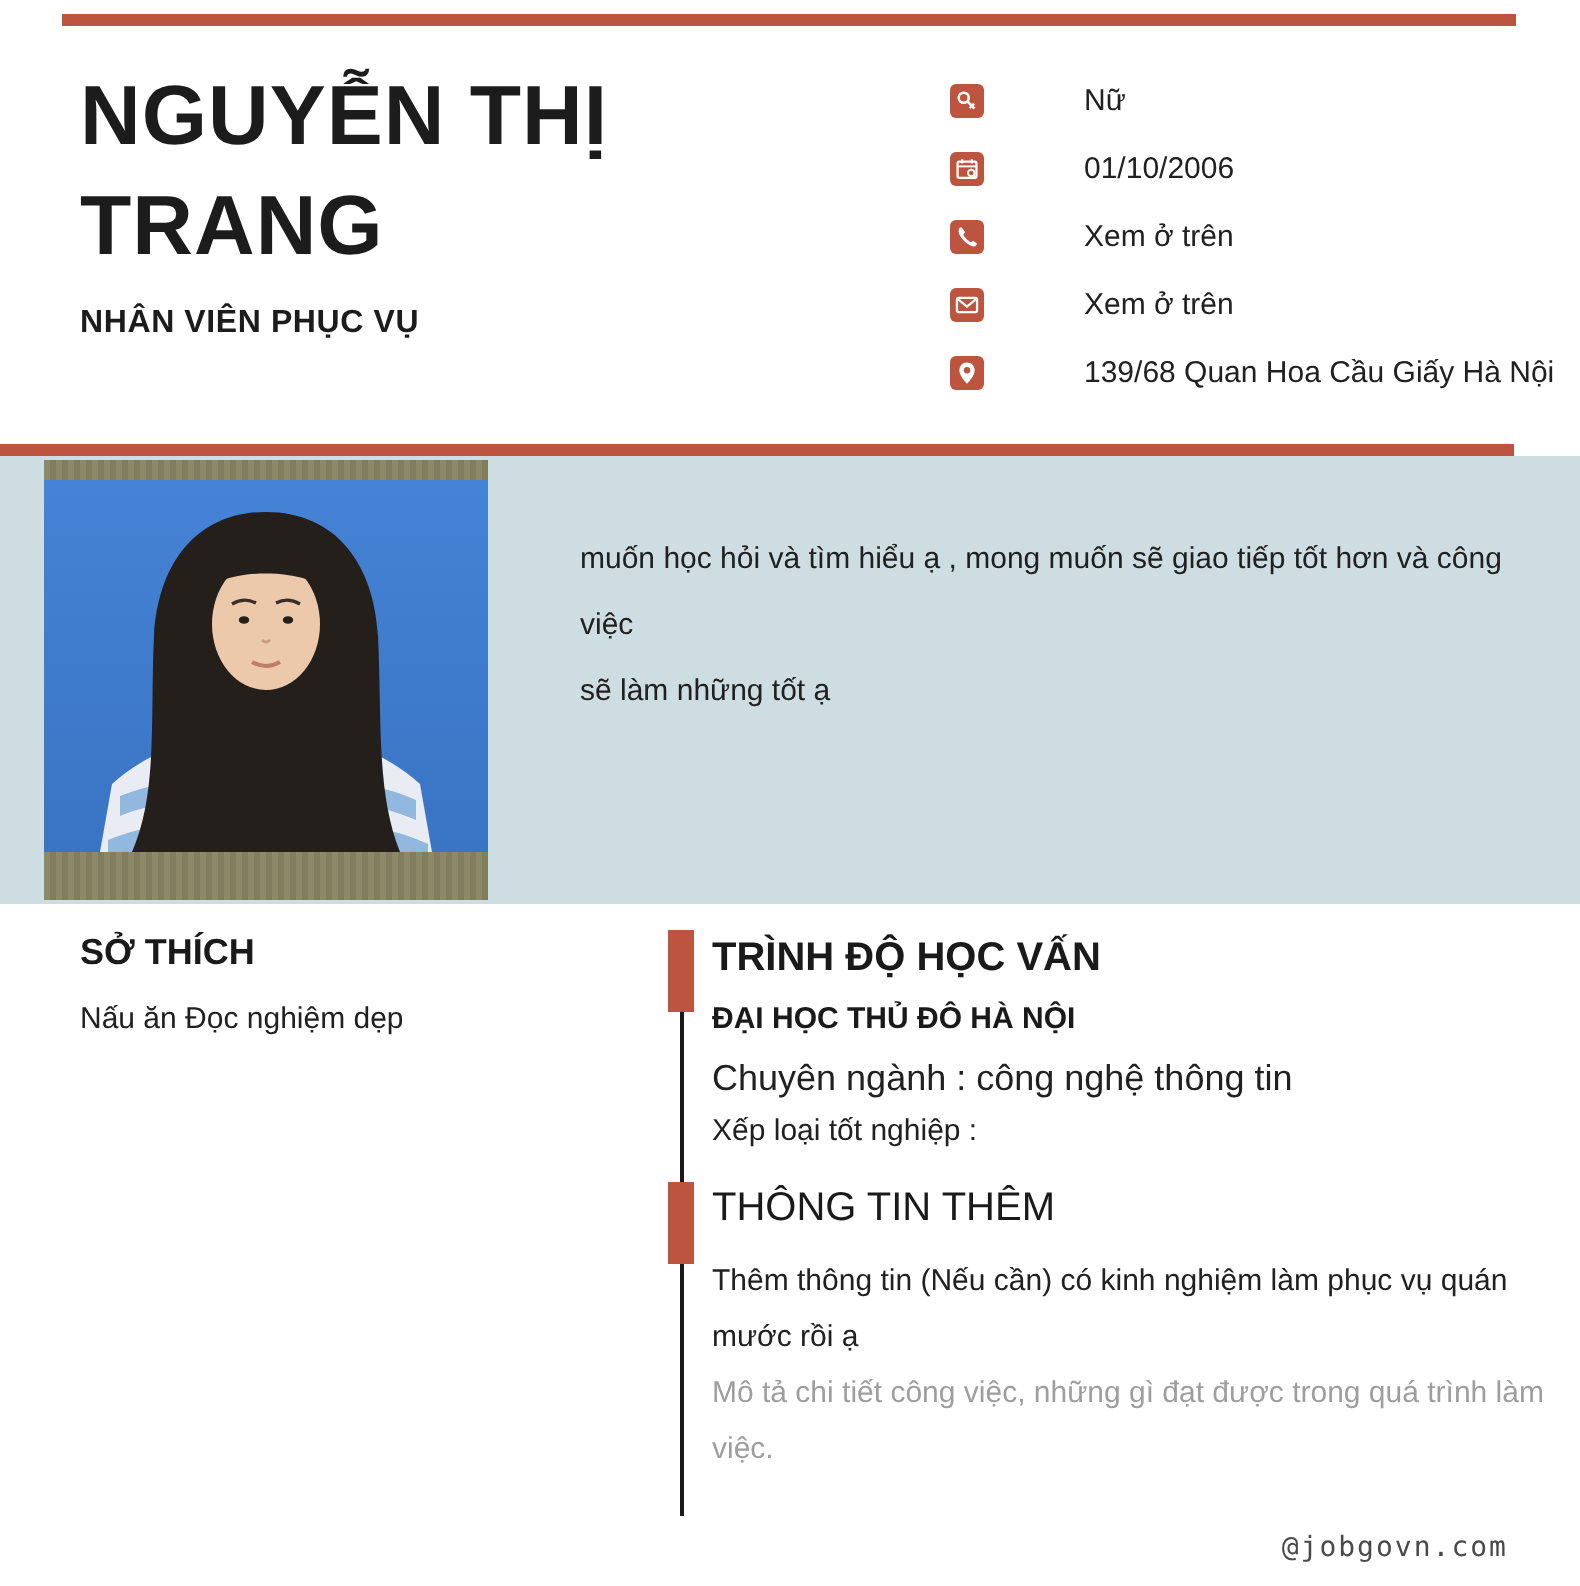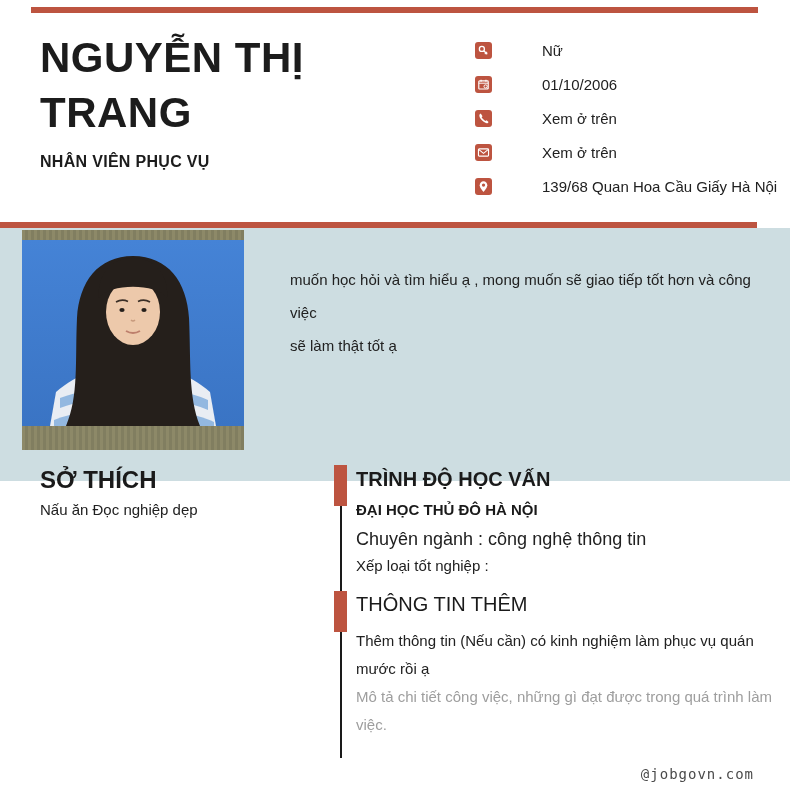--- a/index.html
+++ b/index.html
@@ -23,36 +23,36 @@
 
   .contacts { position:absolute; left:475px; top:33px; list-style:none; }
   .contacts li { display:flex; align-items:center; height:34px;gap:36px; }
   .cicon {
     width:17px; height:17px; border-radius:3px; background:var(--accent,#bd5440);
     display:flex; align-items:center; justify-content:center; flex:0 0 17px;
   }
   .cicon svg { display:block; }
   .cval { margin-left:14px; font-size:15px; color:#212121; }
 
-  .blue-band { position:absolute; left:0; top:228px; width:790px; height:253px; background:var(--section_bg,#cddde1); }
+  .blue-band { position:absolute; left:0; top:228px; width:790px; height:224px; background:var(--section_bg,#cddde1); }
 
   .photo {
     position:absolute; left:22px; top:2px; width:222px; height:220px;
     background:repeating-linear-gradient(90deg,#8d8968 0 3px,#817e60 3px 6px);
   }
   .photo-blue {
     position:absolute; left:0; right:0; top:10px; bottom:24px;
     background:linear-gradient(#4583d6,#3a74c4); overflow:hidden;
   }
   .summary {
     position:absolute; left:290px; top:35px; width:480px;
     font-size:15px; line-height:33px; color:#212121;
   }
 
-  .h-left  { position:absolute; left:40px;  top:466px; font-size:24px; font-weight:700; color:#1a1a1a; }
+  .h-left  { position:absolute; left:40px;  top:466px; font-size:18px; font-weight:700; color:#1a1a1a; }
   .t-left  { position:absolute; left:40px;  top:501px; font-size:15px; }
 
   .vline   { position:absolute; left:340px; top:467px; width:2px; height:291px; background:#1a1a1a; }
   .marker  { position:absolute; left:334px; width:13px; height:41px; background:var(--accent,#bd5440); }
   .m1 { top:465px; } .m2 { top:591px; }
 
   .h-edu   { position:absolute; left:356px; top:468px; font-size:20px; font-weight:700; color:#1a1a1a; }
   .school  { position:absolute; left:356px; top:501px; font-size:15px; font-weight:700; color:#1a1a1a; }
   .major   { position:absolute; left:356px; top:529px; font-size:18px; }
   .grade   { position:absolute; left:356px; top:557px; font-size:15px; }
@@ -145,26 +145,26 @@
           <path d="M116 61.5 Q122 58.5 128 62" stroke="#3a2e26" stroke-width="1.6" fill="none"></path>
           <ellipse cx="100" cy="70" rx="2.6" ry="1.9" fill="#251f1b"></ellipse>
           <ellipse cx="122" cy="70" rx="2.6" ry="1.9" fill="#251f1b"></ellipse>
           <path d="M109 80 Q111 82 113 80" stroke="#c79a7d" stroke-width="1.4" fill="none"></path>
           <path d="M104 91 Q111 95 118 91" stroke="#bd7f6c" stroke-width="2" fill="none"></path>
         </svg>
       </div>
     </div>
     <div class="summary">
       <div>muốn học hỏi và tìm hiểu ạ , mong muốn sẽ giao tiếp tốt hơn và công việc</div>
-      <div>sẽ làm thật tốt ạ</div>
+      <div>sẽ làm những tốt ạ</div>
     </div>
   </div>
 
   <h2 class="h-left">SỞ THÍCH</h2>
-  <div class="t-left">Nấu ăn Đọc nghiệp dẹp</div>
+  <div class="t-left">Nấu ăn Đọc nghiệm dẹp</div>
 
   <div class="vline"></div>
   <div class="marker m1"></div>
   <h2 class="h-edu">TRÌNH ĐỘ HỌC VẤN</h2>
   <div class="school">ĐẠI HỌC THỦ ĐÔ HÀ NỘI</div>
   <div class="major">Chuyên ngành : công nghệ thông tin</div>
   <div class="grade">Xếp loại tốt nghiệp :</div>
 
   <div class="marker m2"></div>
   <h2 class="h-info">THÔNG TIN THÊM</h2>

